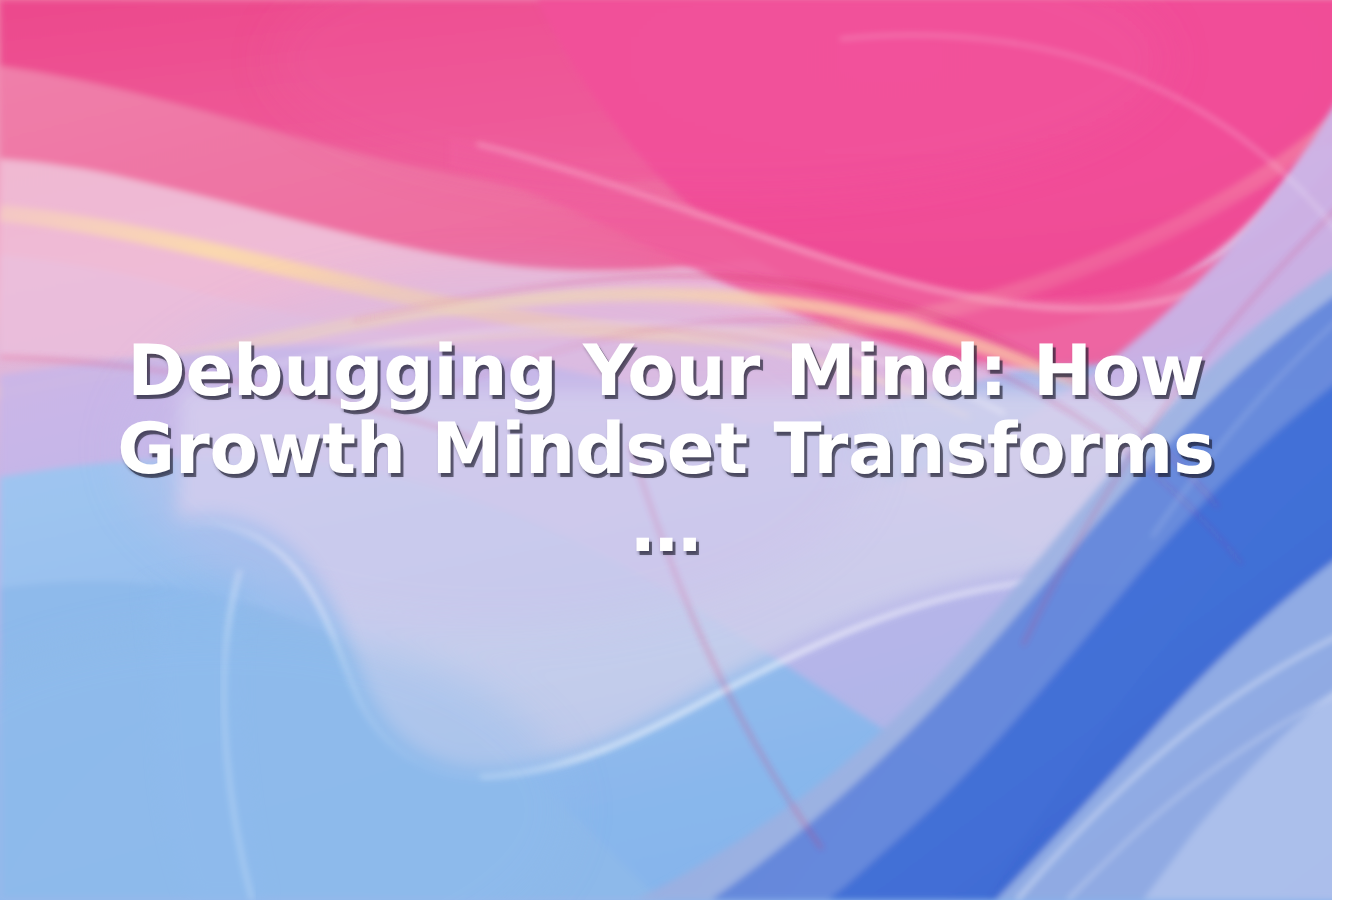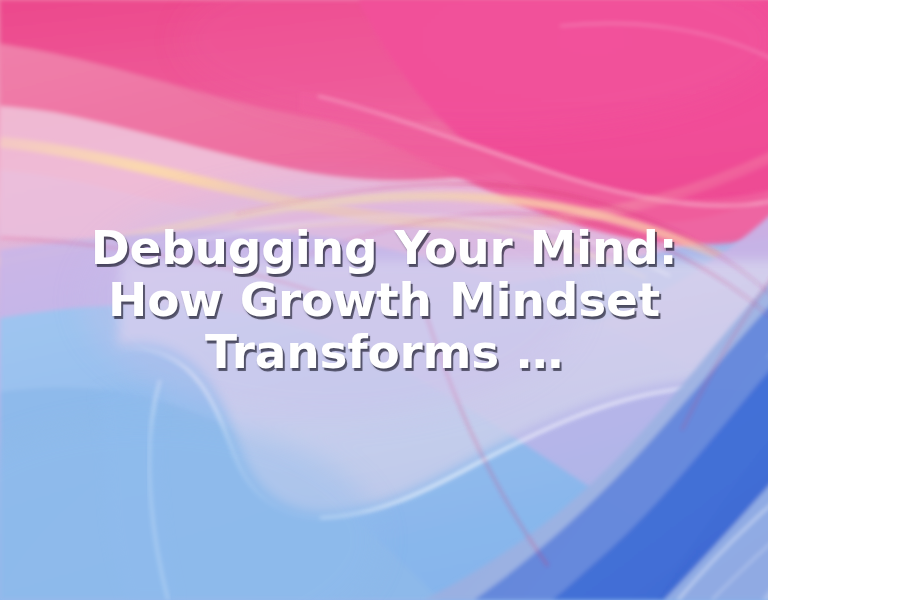--- a/index.html
+++ b/index.html
@@ -6,21 +6,21 @@
     margin: 0;
     padding: 0;
     background: #ffffff;
   }
   body {
     font-family: "DejaVu Sans", sans-serif;
   }
 
   #hero-banner {
     position: relative;
-    width: 768px;
+    width: 888px;
     height: 600px;
     overflow: hidden;
     background: #ec4899;
   }
 
   #hero-artwork {
     position: absolute;
     inset: 0;
     width: 900px;
     height: 600px;

